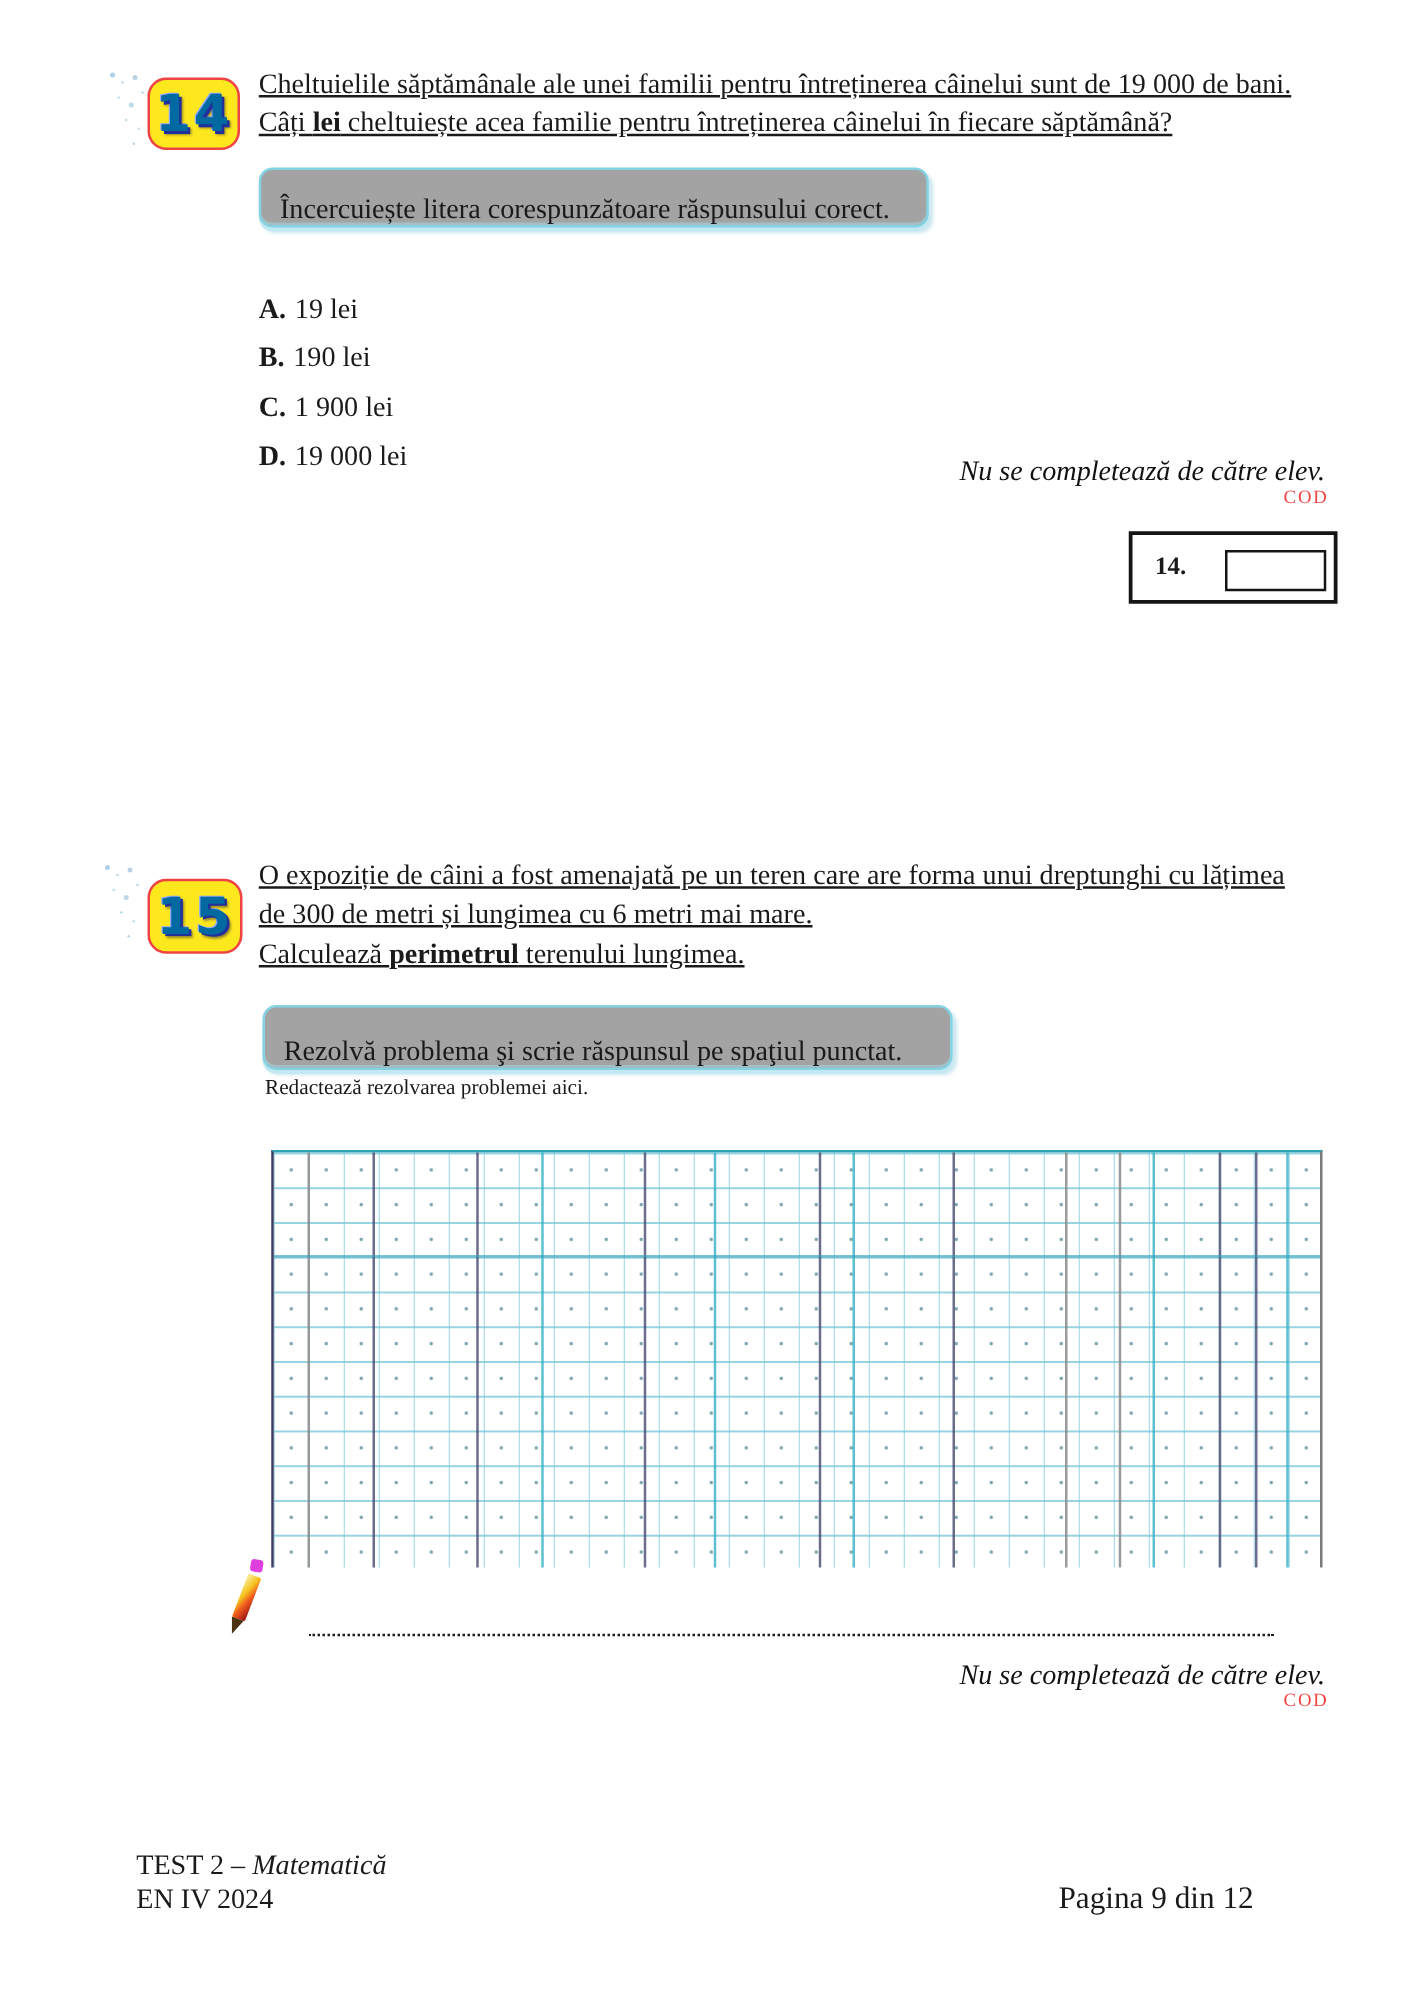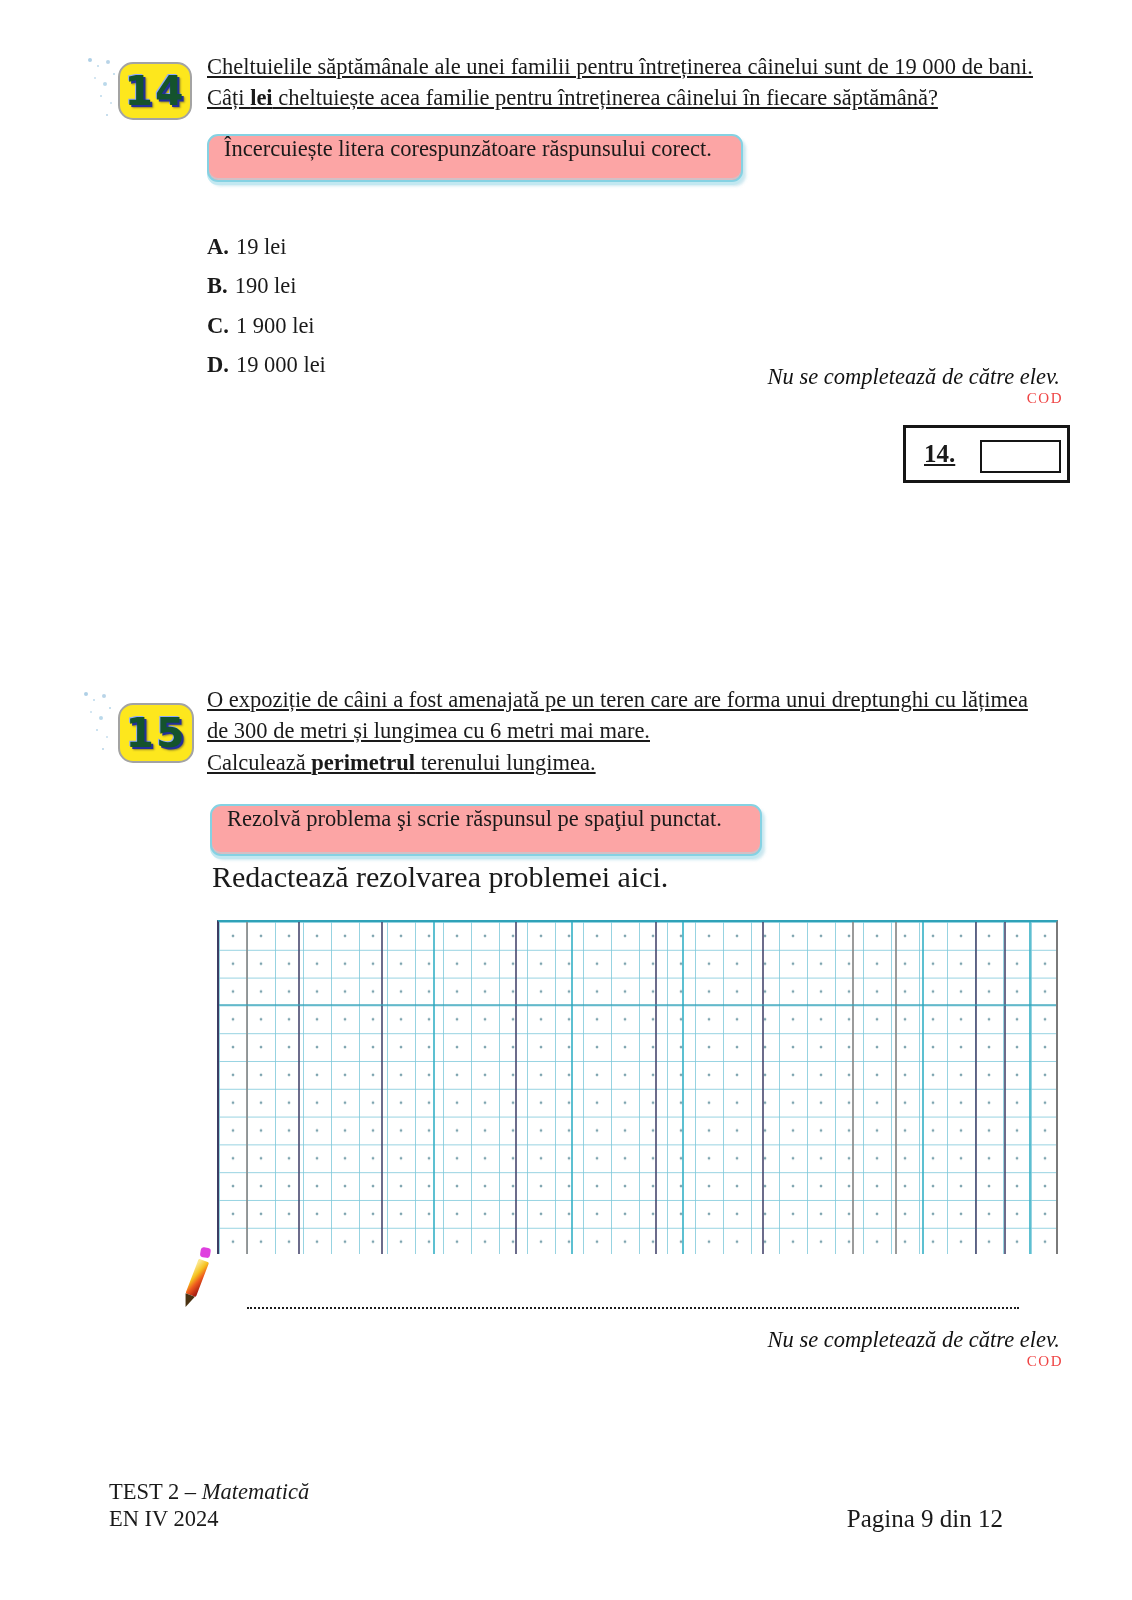--- a/index.html
+++ b/index.html
@@ -11,30 +11,30 @@
     background: #ffffff;
     font-family: "Liberation Serif", serif;
     color: #1a1a1a;
     overflow: hidden;
   }
 
   
   .badge {
     position: absolute;
     background: #fde71d;
-    border: 2px solid #a3a3a3;
+    border: 2px solid #ef4444;
     border-radius: 15px;
     display: flex;
     align-items: center;
     justify-content: center;
     font-family: "DejaVu Sans", sans-serif;
     font-weight: bold;
     font-size: 41px;
     letter-spacing: 2px;
-    color: #14532d;
+    color: #0369a1;
     text-shadow: 2px 2px 0 #232f9a, 3px 3px 2px rgba(20,20,60,.45), -1px -1px 0 #8fa8ff;
   }
   .b14 { left: 118px; top: 62px;  width: 74px; height: 58px; }
   .b15 { left: 118px; top: 703px; width: 76px; height: 60px; }
 
   
   .speckles {
     position: absolute;
     width: 4px; height: 4px; border-radius: 50%;
     background: rgba(110,170,210,.55);
@@ -62,26 +62,26 @@
     line-height: 31.4px;
     text-decoration: underline;
   }
   .t14 { top: 51px; }
   .t15 { top: 684px; }
   .qtext b { font-weight: bold; margin-top: 36px; }
 
   
   .instruction {
     position: absolute;
-    background: #fca5a5;
+    background: #a3a3a3;
     border: 2px solid #85d2e3;
     border-radius: 11px;
     box-shadow: 0 3px 0 #c2e8f1, 3px 4px 3px rgba(160,212,226,.55), inset 0 -2px 0 rgba(170,220,232,.5);
     display: flex;
-    align-items: flex-start;
+    align-items: flex-end;
     padding-left: 15px;
     font-size: 22.5px;
   }
   .ib14 { left: 207px; top: 134px; width: 536px; height: 48px; }
   .ib15 { left: 210px; top: 804px; width: 552px; height: 52px; }
 
   
   .options { position: absolute; left: 207px; top: 205px; font-size: 22.5px; margin-top: 29px; }
   .option { line-height: 26px; margin-bottom: 13.4px; }
   .option .letter { font-weight: bold; margin-right: 7px; }
@@ -114,33 +114,32 @@
     border: 3px solid #151515;
     background: #fff;
   }
   .cb14 { top: 425px; }
   .cb15 { top: 1384px; }
   .codnum {
     position: absolute;
     left: 18px; top: 50%;
     transform: translateY(-50%);
     font-weight: bold;
-    font-size: 25px;
-    text-decoration: underline;
+    font-size: 20px;
   }
   .codfield {
     position: absolute;
     left: 74px; top: 12px;
     width: 81px; height: 33px;
     border: 2.5px solid #151515;
     background: #fff;
   }
 
   
-  .worklabel { position: absolute; left: 212px; top: 860px; font-size: 30px; }
+  .worklabel { position: absolute; left: 212px; top: 860px; font-size: 17px; }
 
   
   .grid {
     position: absolute;
     left: 217px; top: 920px;
     width: 841px; height: 334px;
     border-left: 2px solid #3c3c63;
     border-top: 2px solid #2fa2b8;
     border-right: 2.5px solid #7a7a7a;
     background-color: #fff;

